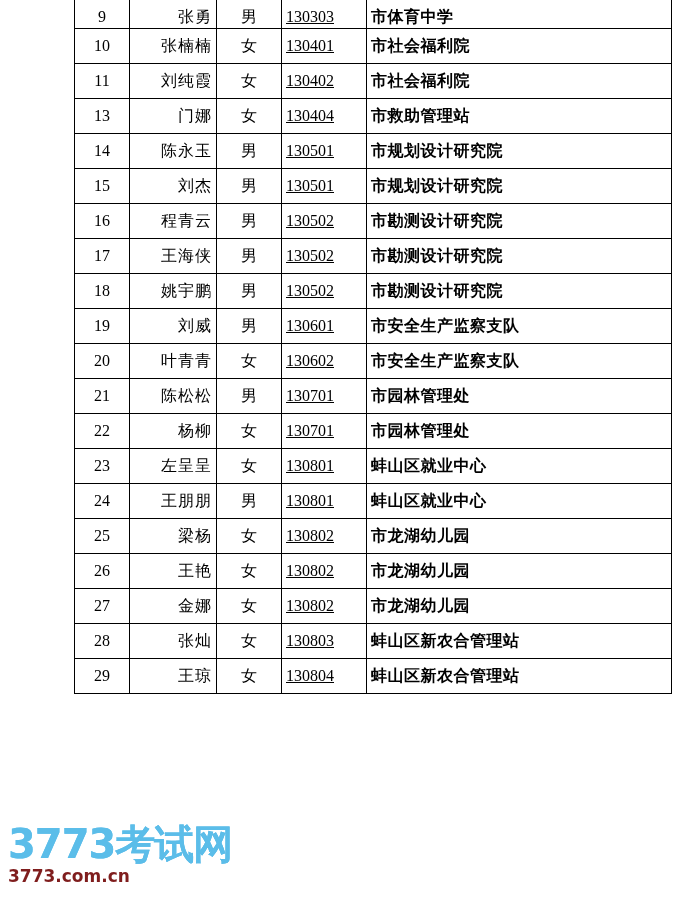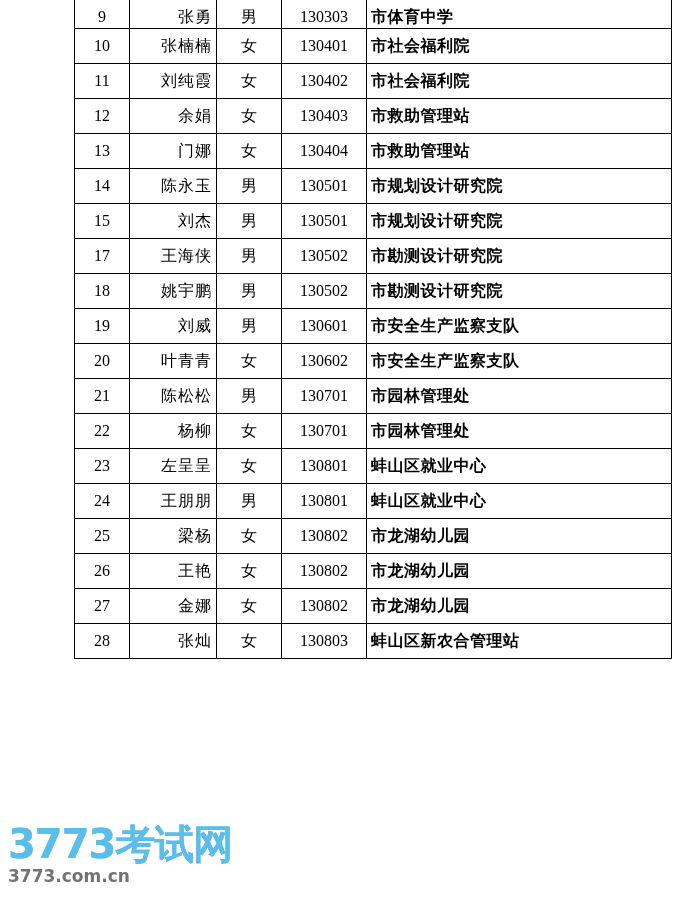--- a/index.html
+++ b/index.html
@@ -48,22 +48,22 @@
     width: 78px;
     text-align: right;
     letter-spacing: 1px;
   }
   td.col-gender {
     width: 56px;
     text-align: center;
   }
   td.col-code {
     width: 76px;
-    text-align: center;
     font-family: "Liberation Serif", "DejaVu Serif", serif;
+    text-decoration: underline;
   }
   td.col-unit {
     width: 296px;
     text-align: left;
     padding-left: 8px;
     letter-spacing: 0.5px;
     font-weight: bold;
   }
   
   table.roster tr:first-child td {
@@ -95,21 +95,21 @@
   .wm-main .cn {
     color: #5bbde9;
     font-family: "DejaVu Sans", "Liberation Sans", sans-serif;
     margin-top: 32px;
   }
   .wm-sub {
     margin-top: 2px;
     font-family: "DejaVu Sans", "Liberation Sans", sans-serif;
     font-size: 17px;
     font-weight: bold;
-    color: #737373;
+    color: #7f1d1d;
     letter-spacing: 0px;
   }
 </style>
 </head>
 <body>
 
 <div id="page">
 
   <div class="table-wrap">
     <table class="roster">
@@ -129,27 +129,20 @@
             <td class="col-unit">市社会福利院</td>
           </tr>
           <tr>
             <td class="col-no">11</td>
             <td class="col-name">刘纯霞</td>
             <td class="col-gender">女</td>
             <td class="col-code">130402</td>
             <td class="col-unit">市社会福利院</td>
           </tr>
           <tr>
-            <td class="col-no">12</td>
-            <td class="col-name">余娟</td>
-            <td class="col-gender">女</td>
-            <td class="col-code">130403</td>
-            <td class="col-unit">市救助管理站</td>
-          </tr>
-          <tr>
             <td class="col-no">13</td>
             <td class="col-name">门娜</td>
             <td class="col-gender">女</td>
             <td class="col-code">130404</td>
             <td class="col-unit">市救助管理站</td>
           </tr>
           <tr>
             <td class="col-no">14</td>
             <td class="col-name">陈永玉</td>
             <td class="col-gender">男</td>
@@ -157,20 +150,27 @@
             <td class="col-unit">市规划设计研究院</td>
           </tr>
           <tr>
             <td class="col-no">15</td>
             <td class="col-name">刘杰</td>
             <td class="col-gender">男</td>
             <td class="col-code">130501</td>
             <td class="col-unit">市规划设计研究院</td>
           </tr>
           <tr>
+            <td class="col-no">16</td>
+            <td class="col-name">程青云</td>
+            <td class="col-gender">男</td>
+            <td class="col-code">130502</td>
+            <td class="col-unit">市勘测设计研究院</td>
+          </tr>
+          <tr>
             <td class="col-no">17</td>
             <td class="col-name">王海侠</td>
             <td class="col-gender">男</td>
             <td class="col-code">130502</td>
             <td class="col-unit">市勘测设计研究院</td>
           </tr>
           <tr>
             <td class="col-no">18</td>
             <td class="col-name">姚宇鹏</td>
             <td class="col-gender">男</td>
@@ -238,20 +238,27 @@
             <td class="col-name">金娜</td>
             <td class="col-gender">女</td>
             <td class="col-code">130802</td>
             <td class="col-unit">市龙湖幼儿园</td>
           </tr>
           <tr>
             <td class="col-no">28</td>
             <td class="col-name">张灿</td>
             <td class="col-gender">女</td>
             <td class="col-code">130803</td>
+            <td class="col-unit">蚌山区新农合管理站</td>
+          </tr>
+          <tr>
+            <td class="col-no">29</td>
+            <td class="col-name">王琼</td>
+            <td class="col-gender">女</td>
+            <td class="col-code">130804</td>
             <td class="col-unit">蚌山区新农合管理站</td>
           </tr>
         </tbody>
     </table>
   </div>
 
   <div class="watermark">
     <div class="wm-main"><span>3773</span><span class="cn">考试网</span></div>
     <div class="wm-sub">3773.com.cn</div>
   </div>

